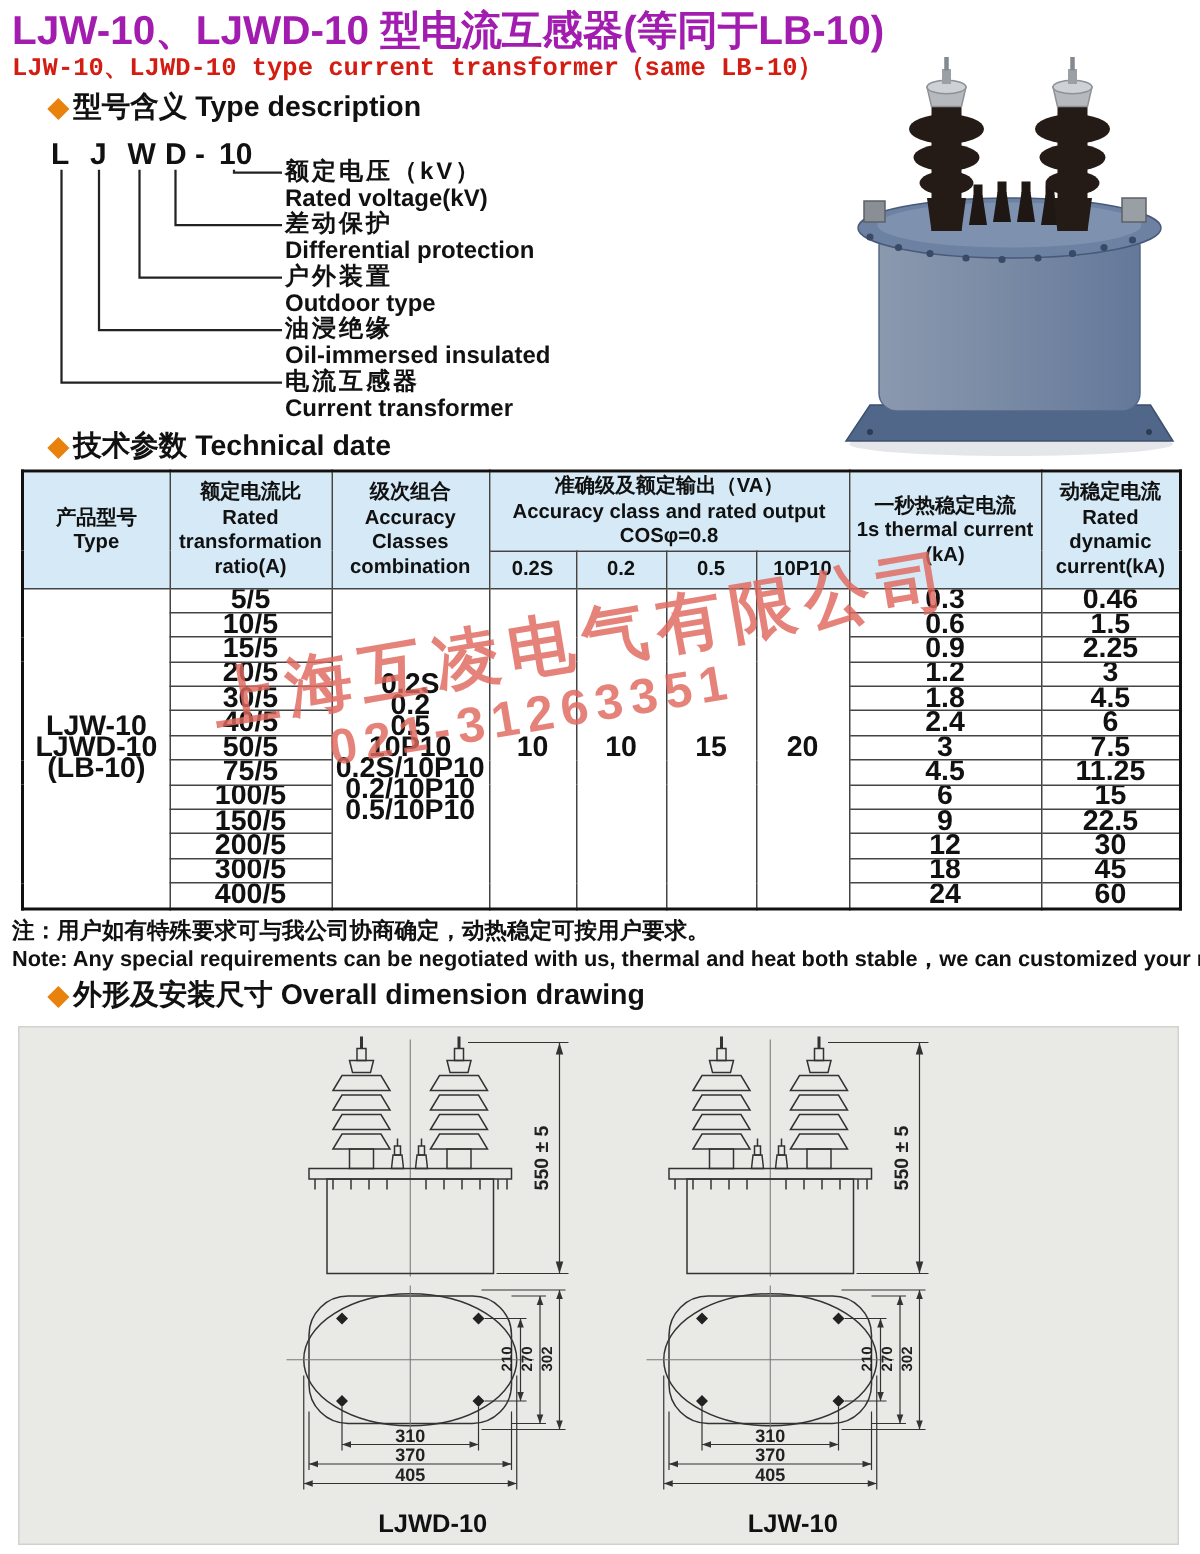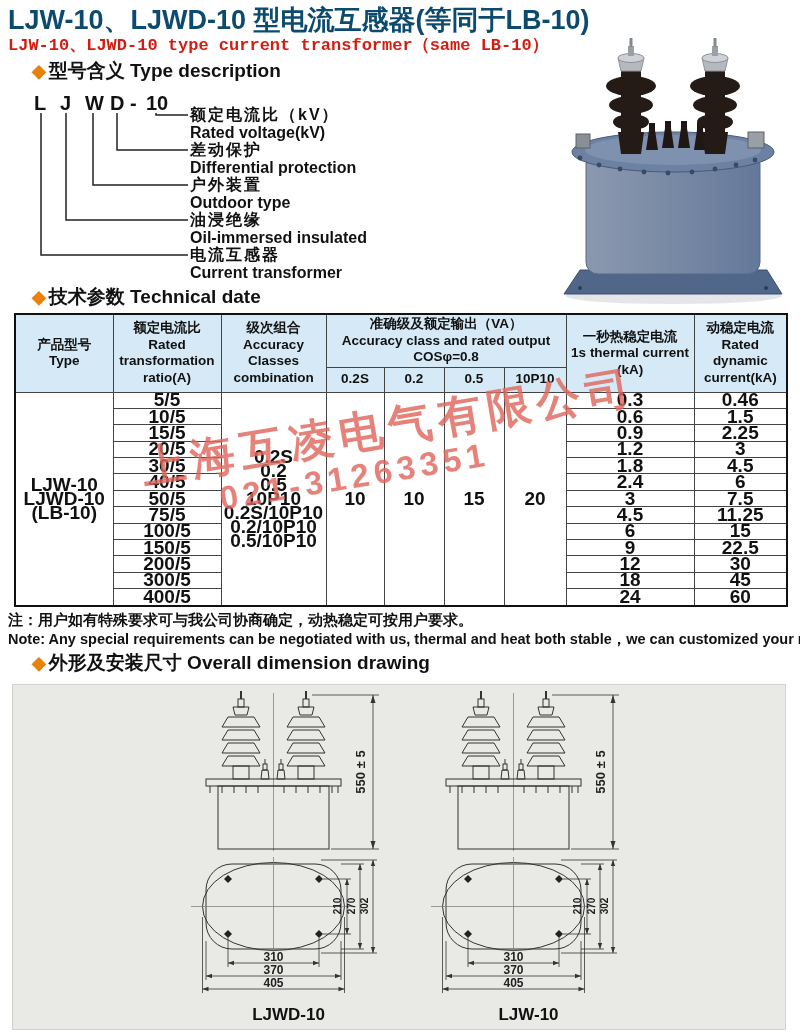--- a/index.html
+++ b/index.html
@@ -1,21 +1,21 @@
 <!DOCTYPE html>
 <html><head>
 <meta charset="utf-8">
 <style>
   html,body{margin:0;padding:0;}
   body{
     width:800px;height:1036px;position:relative;background:#ffffff;
     font-family:"Liberation Sans",sans-serif;color:#111;overflow:hidden;
   }
   
-  .title-cn{position:absolute;left:8px;top:2px;font-size:27px;font-weight:bold;color:#0c4a6e;white-space:nowrap;letter-spacing:0px;}
+  .title-cn{position:absolute;left:8px;top:2px;font-size:27px;font-weight:bold;color:#a21caf;white-space:nowrap;letter-spacing:0px;}
   .title-en{position:absolute;left:8px;top:33px;font-size:17px;font-weight:bold;color:#d41d12;white-space:nowrap;font-family:Liberation Mono, monospace;}
   .section-head{position:absolute;font-size:19px;font-weight:bold;color:#111;white-space:nowrap;margin-left:22px;}
   .section-head .diamond{color:#e8820c;font-size:18px;margin-right:3px;}
   #sec-type{left:10px;top:58px;}
   #sec-tech{left:10px;top:284px;}
   #sec-dim{left:10px;top:650px;}
 
   
   .code-letter{position:absolute;top:92px;font-size:20px;font-weight:bold;}
   #cl0{left:34px}#cl1{left:60px}#cl2{left:85px}#cl3{left:110px}#cl4{left:130px}#cl5{left:146px}
@@ -81,21 +81,21 @@
 <span class="code-letter" id="cl2">W</span>
 <span class="code-letter" id="cl3">D</span>
 <span class="code-letter" id="cl4">-</span>
 <span class="code-letter" id="cl5">10</span>
 
 <svg id="code-lines" width="540" height="160">
   <path d="M126 0 V2 H158 M87 0 V37 H158 M63 0 V72 H158 M36 0 V107 H158 M11 0 V142 H158" stroke="#222" stroke-width="1.5" fill="none"></path>
 </svg>
 
 <div class="tditem" id="td0">
-  <div class="cn">额定电流比（kV）</div>
+  <div class="cn">额定电压（kV）</div>
   <div class="en">Rated voltage(kV)</div>
 </div>
 <div class="tditem" id="td1">
   <div class="cn">差动保护</div>
   <div class="en">Differential protection</div>
 </div>
 <div class="tditem" id="td2">
   <div class="cn">户外装置</div>
   <div class="en">Outdoor type</div>
 </div>

